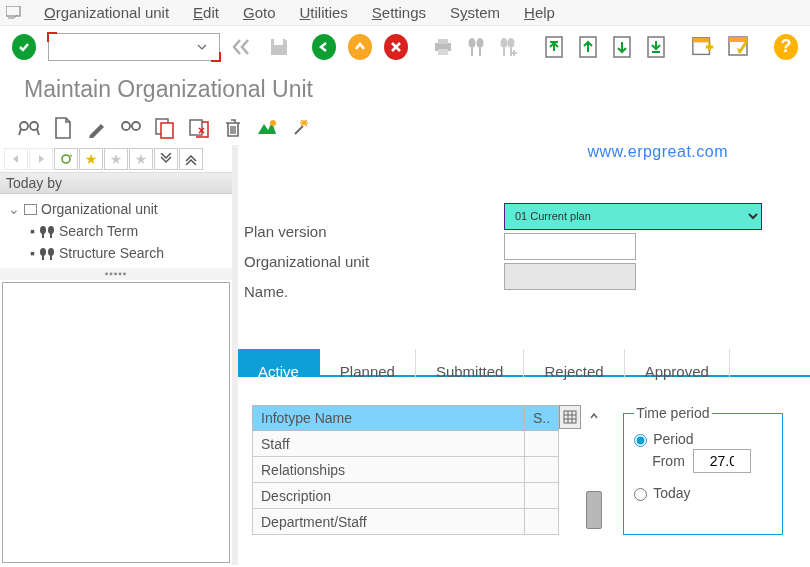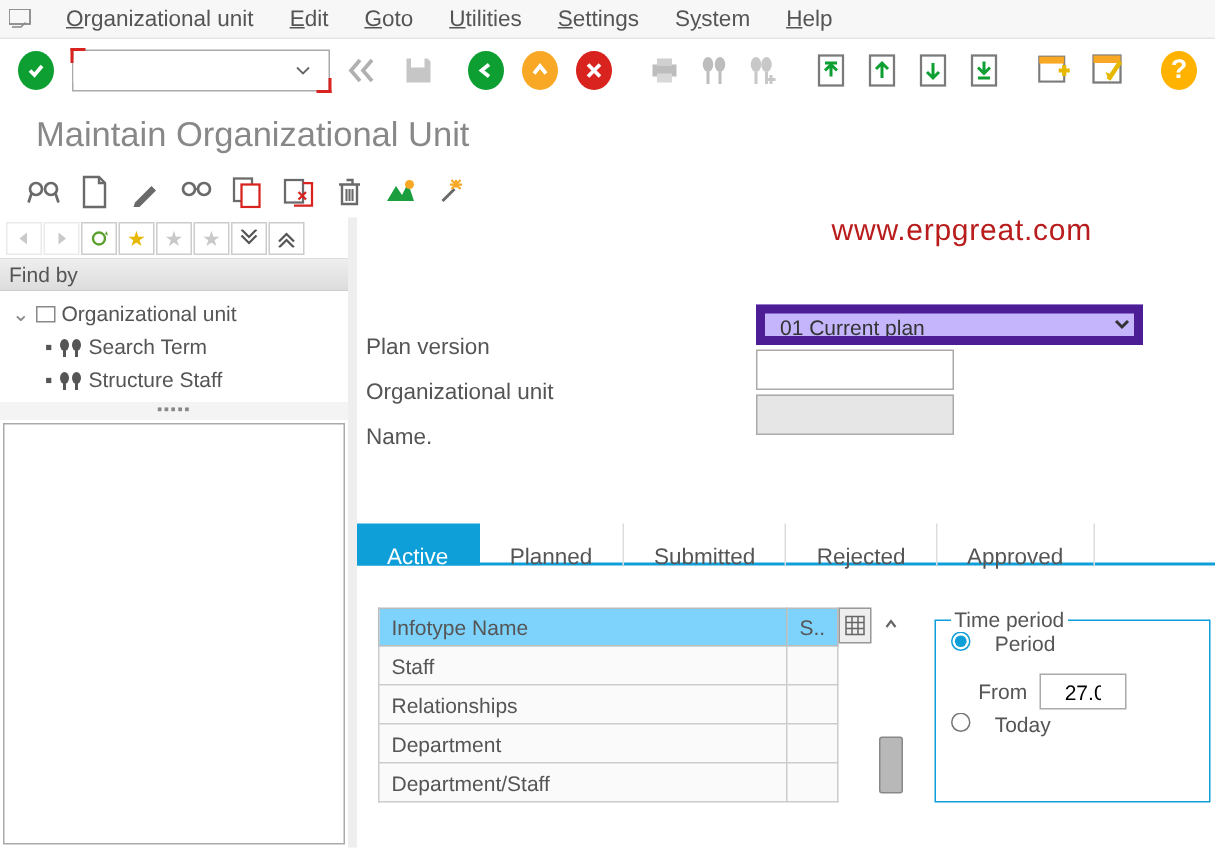--- a/index.html
+++ b/index.html
@@ -48,49 +48,49 @@
 .tree-exp { color:#888; width:12px; display:inline-block; }
 .tree-crumb { color:#555; }
 .tree-box { display:inline-block; width:13px; height:11px; border:1px solid #888; }
 .bino { display:inline-block; }
 .tree-dots { text-align:center; color:#888; height:12px; font-size:10px; letter-spacing:1px; background:#f4f4f4;}
 .list-area { border:1px solid #aaa; background:#fff; flex:1; margin:2px;}
 
 .splitter { width:6px; background:#eee; cursor:col-resize; }
 
 .right-pane { flex:1; display:flex; flex-direction:column; position:relative; }
-.watermark { position:absolute; top:-2px; right:82px; color:#b91c1c; font-size:20px; letter-spacing:.5px;}
+.watermark { position:absolute; top:-2px; right:82px; color:#3b82f6; font-size:16px; letter-spacing:.5px;}
 
 .form { padding: 56px 4px 0 4px; }
 .form-row { display:flex; align-items:center; height:30px; }
 .form-label { width: 262px; padding-left: 2px; color:#555; font-size:15px;margin-top:31px;}
-.form-select { width: 258px; height:27px; border:6px solid #4c1d95; background:#c4b5fd; font-size:14px; padding:0 6px; color:#333;}
+.form-select { width: 258px; height:27px; border:1px solid #4c1d95; background:#5eead4; font-size:11px; padding:0 6px; color:#333;}
 .form-input { width:132px; height:27px; border:1px solid #aaa; background:#fff; padding:0 4px;}
 .form-input.gray { background:#e6e6e6; }
 
 .tabs { margin-top: 58px; display:flex; height:28px; border-bottom:2px solid #0e9ed8; }
 .tab { padding: 14px 20px; color:#555; font-size:15px; cursor:default; border-right:1px solid transparent;}
 .tab.active { background:#0e9ed8; color:#fff; }
 .tab:not(.active) { border-right:1px solid #ddd; }
 
 .below-tabs { display:flex; margin-top:28px; }
 .infotype-block { display:flex; }
 .info-table { border:1px solid #999; border-collapse:collapse; font-size:14px; }
 .info-table th { background:#7dd3fc; text-align:left; font-weight:normal; padding:4px 8px; border:1px solid #bbb; color:#555;}
 .info-table td { background:#fafafa; padding:4px 8px; border:1px solid #ccc; height:26px; color:#555;}
 .col-name { width:272px; }
 .col-s { width:30px; }
 .tbl-btn { width:22px; height:24px; display:flex; align-items:center; justify-content:center; border:1px solid #999; background:#eee; }
 .scroll-col { width:22px; display:flex; flex-direction:column; margin-left:2px; }
 .scroll-col .s-up, .scroll-col .s-dn { height:22px; display:flex; align-items:center; justify-content:center; color:#666; border:1px solid transparent;}
 .scroll-col .thumb { background:#b8b8b8; border:1px solid #888; height:38px; margin: 6px 3px; border-radius:2px;}
 
-.time-box { border:1px solid #0e9ed8; margin-left:18px; padding:0 10px 10px 10px; width: 184px; font-size:14px; }
+.time-box { border:1px solid #0e9ed8; margin-left:18px; padding:0 10px 10px 10px; width: 160px; font-size:14px; }
 .time-box legend { color:#555; font-size:14px; padding:0 2px;}
-.radio-row { display:flex; align-items:flex-start; height:26px; gap:16px; }
+.radio-row { display:flex; align-items:flex-end; height:26px; gap:6px; }
 .radio-row input { accent-color:#0e9ed8; margin:0;}
 .from-row { display:flex; align-items:center; height:28px; gap:8px; padding-left:18px;}
 .date-input { width:58px; height:24px; border:1px solid #aaa; padding:0 16px; font-size:14px;}
 
 .gray-icon { color:#a8a8a8; }
 .star { color:#e6b800; }
 .star-dim { color:#c9c9c9; }
 svg { display:block; }
 </style>
 </head>
@@ -338,21 +338,21 @@
             <path d="M2 0 l5 5 5 -5" stroke="#555" stroke-width="1.5" fill="none"></path>
           </svg>
         </span>
       <span class="nav-btn">
           <svg width="14" height="12" viewBox="0 0 14 12">
             <path d="M2 8 l5 -5 5 5" stroke="#555" stroke-width="1.5" fill="none"></path>
             <path d="M2 12 l5 -5 5 5" stroke="#555" stroke-width="1.5" fill="none"></path>
           </svg>
         </span>
     </div>
-    <div class="findby">Find by</div>
+    <div class="findby">Today by</div>
     <div class="tree">
       <div class="tree-row">
         <span class="tree-exp">⌄</span>
         <span class="tree-box"></span>
         <span>Organizational unit</span>
       </div>
       <div class="tree-row tree-sub">
         <span class="tree-crumb">▪</span>
         <span class="bino">
           <svg width="16" height="14" viewBox="0 0 16 14">
@@ -367,21 +367,21 @@
       <div class="tree-row tree-sub">
         <span class="tree-crumb">▪</span>
         <span class="bino">
           <svg width="16" height="14" viewBox="0 0 16 14">
               <ellipse cx="4" cy="6" rx="3" ry="4" fill="#555"></ellipse>
               <ellipse cx="12" cy="6" rx="3" ry="4" fill="#555"></ellipse>
               <rect x="3" y="9" width="2" height="5" fill="#555"></rect>
               <rect x="11" y="9" width="2" height="5" fill="#555"></rect>
             </svg>
         </span>
-        <span>Structure Staff</span>
+        <span>Structure Search</span>
       </div>
     </div>
     <div class="tree-dots">▪▪▪▪▪</div>
     <div class="list-area"></div>
   </div>
 
   <div class="splitter"></div>
 
   <div class="right-pane">
     <span class="watermark">www.erpgreat.com</span>
@@ -422,21 +422,21 @@
           </tr>
           <tr>
                 <td>Staff</td>
                 <td></td>
               </tr>
           <tr>
                 <td>Relationships</td>
                 <td></td>
               </tr>
           <tr>
-                <td>Department</td>
+                <td>Description</td>
                 <td></td>
               </tr>
           <tr>
                 <td>Department/Staff</td>
                 <td></td>
               </tr>
         </tbody>
           </table>
         <div style="display:flex; flex-direction:column;">
           <span class="tbl-btn">

